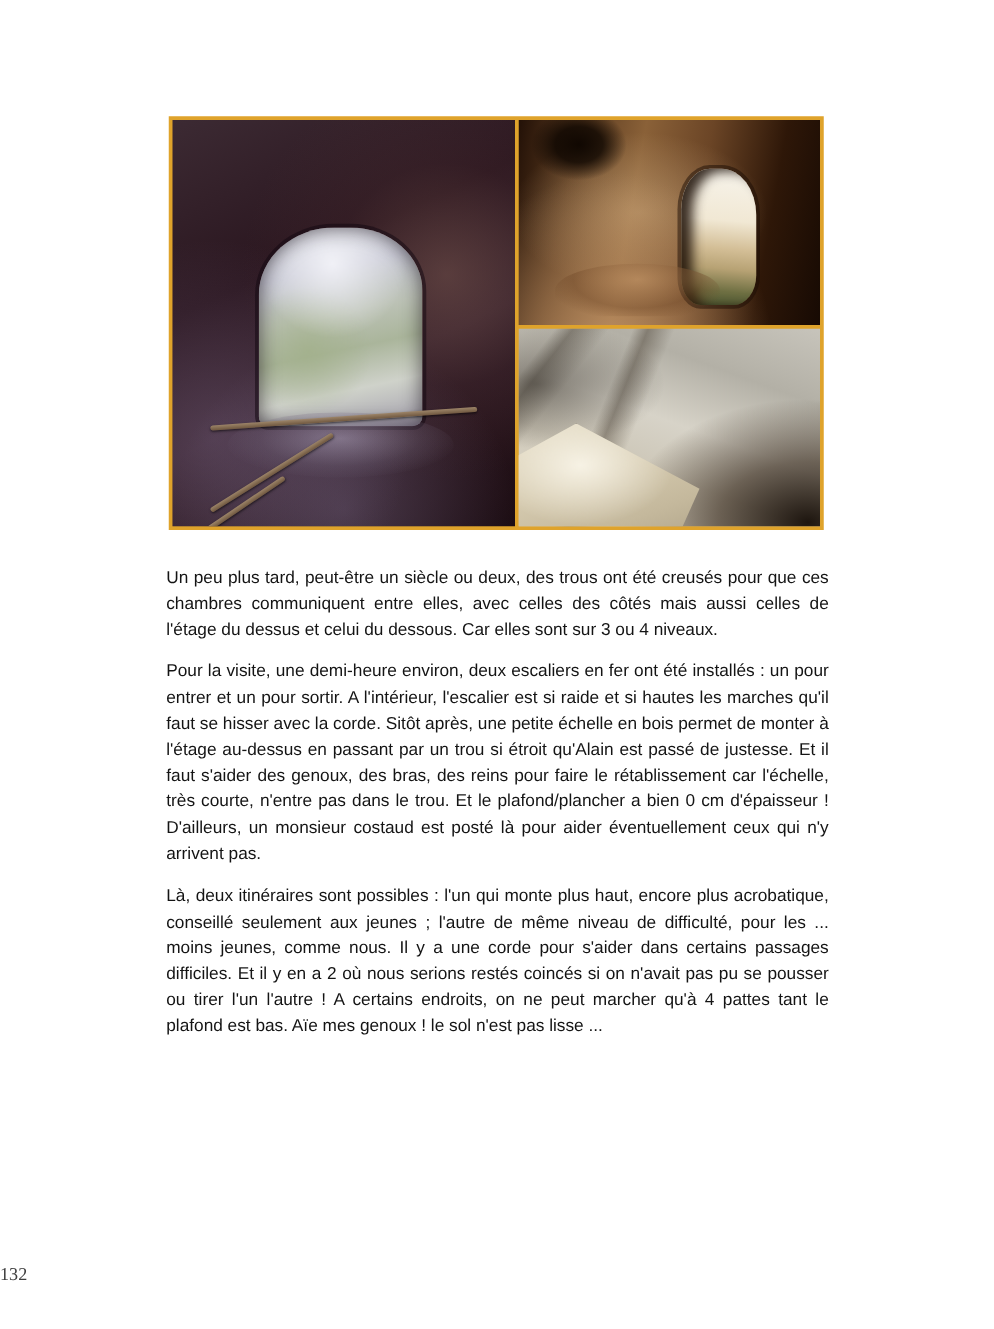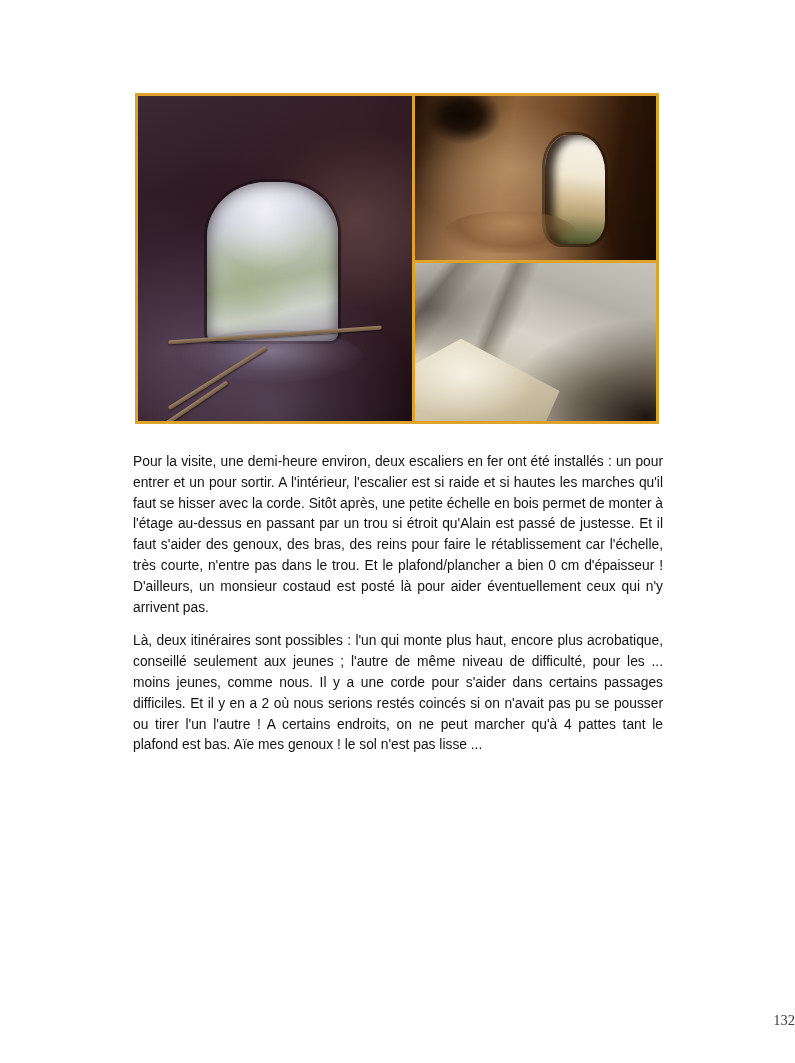--- a/index.html
+++ b/index.html
@@ -149,21 +149,21 @@
     margin: 0 0 13px 0;
     text-align: justify;
   }
 
   
   .page-number {
     position: absolute;
     left: 0;
     top: 1012px;
     width: 100%;
-    text-align: right;
+    text-align: left;
     font-family: "Liberation Serif", serif;
     font-size: 14.5px;
     color: #3d3d3d;
   }
 </style>
 </head>
 <body>
 
 <div class="page">
 
@@ -183,19 +183,20 @@
         <div class="ledge"></div>
       </div>
       <div class="photo photo-br" title="Détail de rigoles creusées dans la pierre claire">
         <div class="slab"></div>
       </div>
     </div>
 
   </div>
 
   <div class="text-block">
+    <p>Un peu plus tard, peut-être un siècle ou deux, des trous ont été creusés pour que ces chambres communiquent entre elles, avec celles des côtés mais aussi celles de l'étage du dessus et celui du dessous. Car elles sont sur 3 ou 4 niveaux.</p>
     <p>Pour la visite, une demi-heure environ, deux escaliers en fer ont été installés : un pour entrer et un pour sortir. A l'intérieur, l'escalier est si raide et si hautes les marches qu'il faut se hisser avec la corde. Sitôt après, une petite échelle en bois permet de monter à l'étage au-dessus en passant par un trou si étroit qu'Alain est passé de justesse. Et il faut s'aider des genoux, des bras, des reins pour faire le rétablissement car l'échelle, très courte, n'entre pas dans le trou. Et le plafond/plancher a bien 0 cm d'épaisseur ! D'ailleurs, un monsieur costaud est posté là pour aider éventuellement ceux qui n'y arrivent pas.</p>
     <p>Là, deux itinéraires sont possibles : l'un qui monte plus haut, encore plus acrobatique, conseillé seulement aux jeunes ; l'autre de même niveau de difficulté, pour les ... moins jeunes, comme nous. Il y a une corde pour s'aider dans certains passages difficiles. Et il y en a 2 où nous serions restés coincés si on n'avait pas pu se pousser ou tirer l'un l'autre ! A certains endroits, on ne peut marcher qu'à 4 pattes tant le plafond est bas. Aïe mes genoux ! le sol n'est pas lisse ...</p>
   </div>
 
   <div class="page-number">132</div>
 
 </div>
 
 </body></html>

